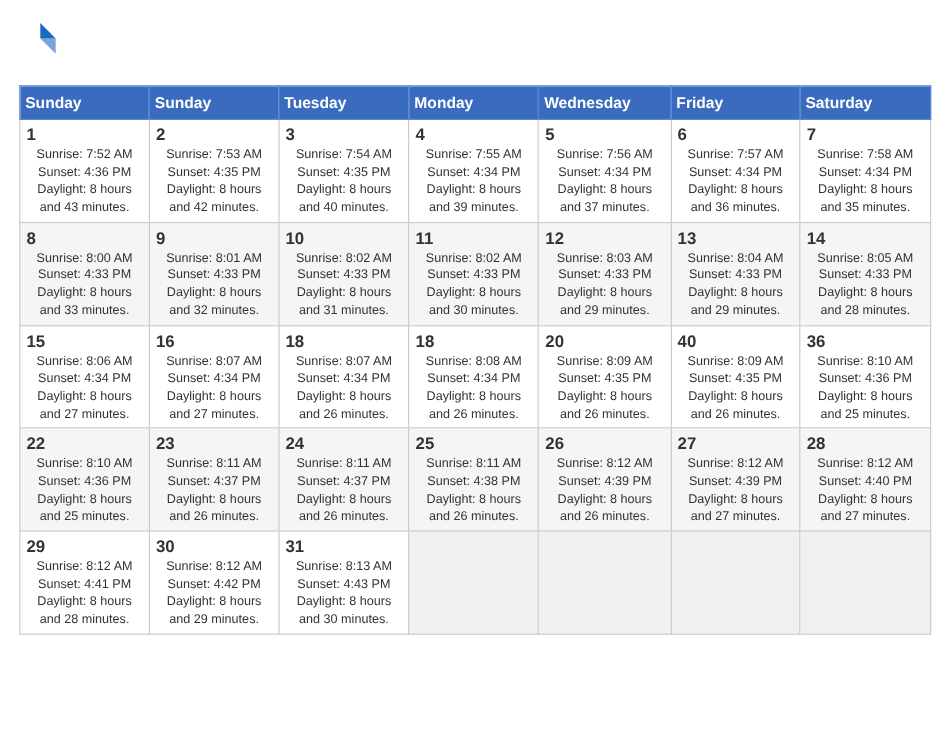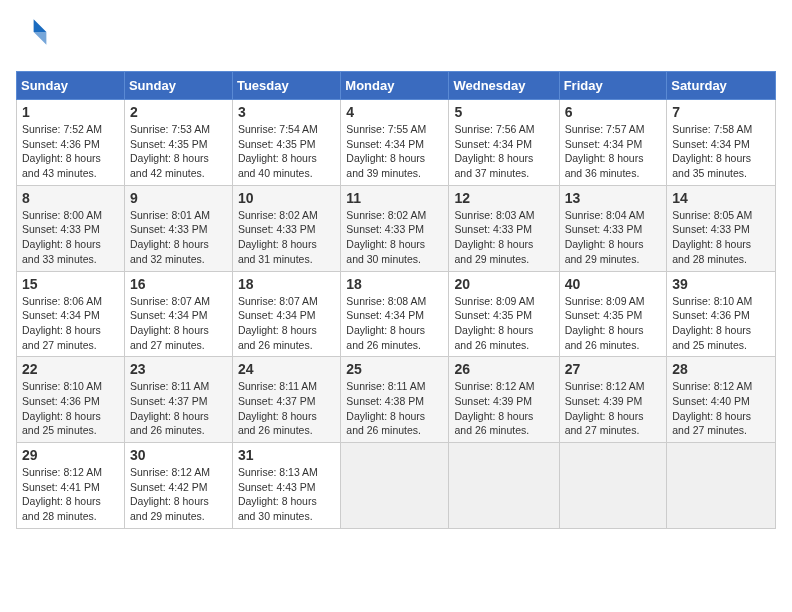--- a/index.html
+++ b/index.html
@@ -75,20 +75,21 @@
       font-size: 14px;
       font-weight: bold;
       color: #333;
       display: block;
       margin-bottom: 2px;
     }
     .day-info {
       color: #333;
       font-size: 10.5px;
       line-height: 1.4;
+      text-align: center;
     }
     .empty-cell {
       background: #f0f0f0 !important;
     }
   </style>
 </head>
 <body>
 
 <div class="header">
   <div class="logo">
@@ -279,21 +280,21 @@
       </td>
         <td>
         <span class="day-number">40</span>
         <div class="day-info">
           Sunrise: 8:09 AM<br>
           Sunset: 4:35 PM<br>
           Daylight: 8 hours <br>and 26 minutes.
         </div>
       </td>
         <td>
-        <span class="day-number">39</span>
+        <span class="day-number">36</span>
         <div class="day-info">
           Sunrise: 8:10 AM<br>
           Sunset: 4:36 PM<br>
           Daylight: 8 hours <br>and 25 minutes.
         </div>
       </td>
       </tr>
       <tr>
         <td>
         <span class="day-number">22</span>

